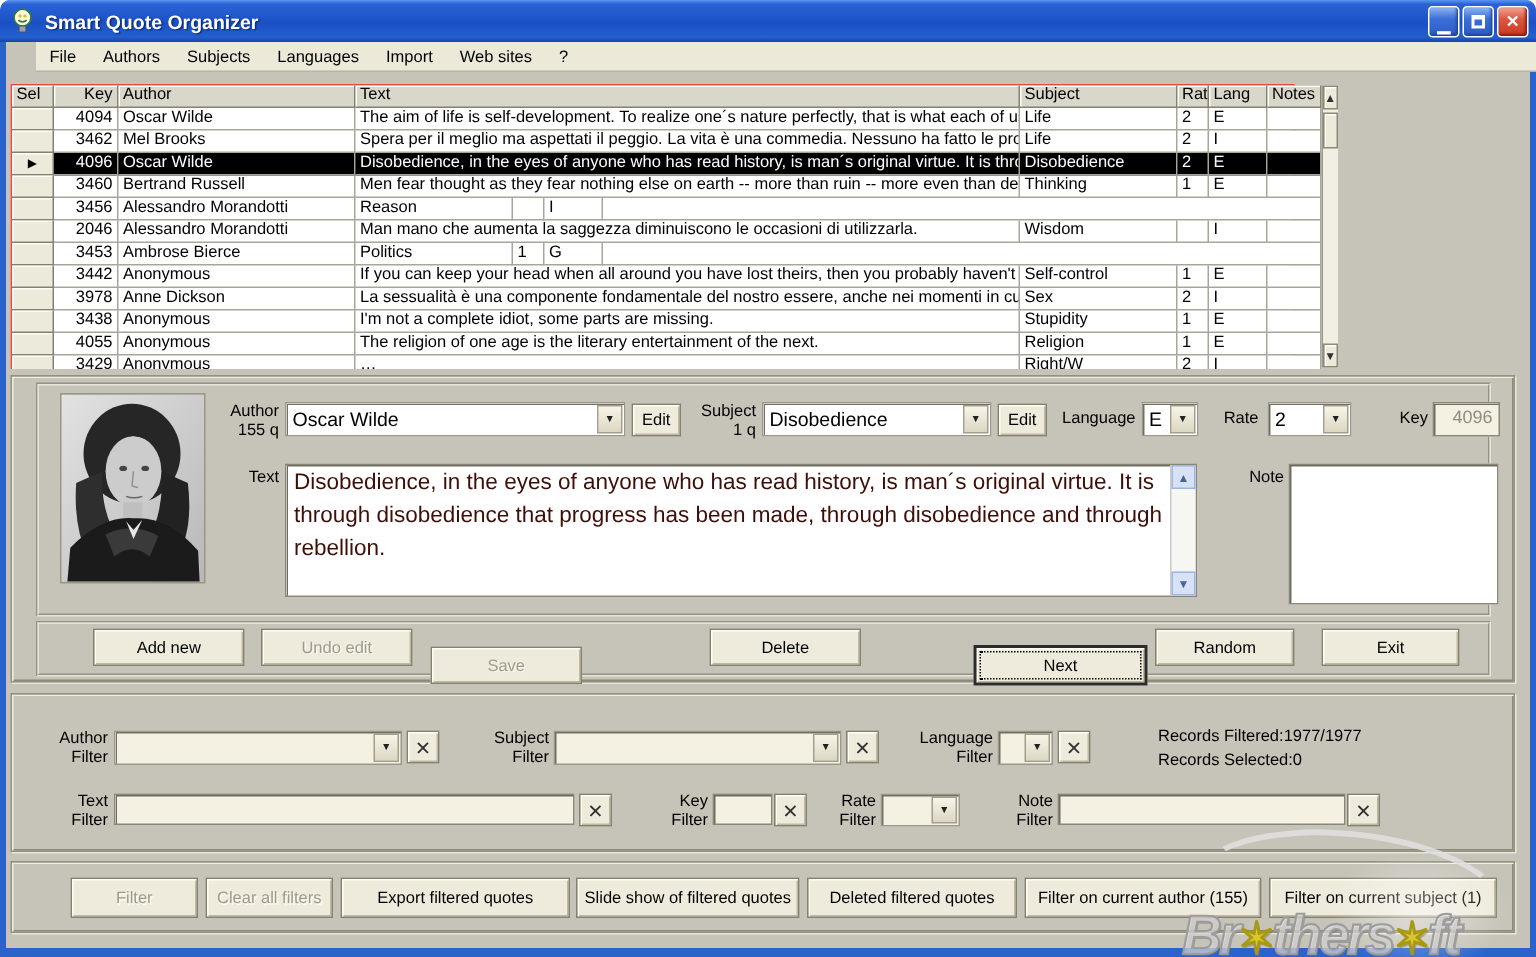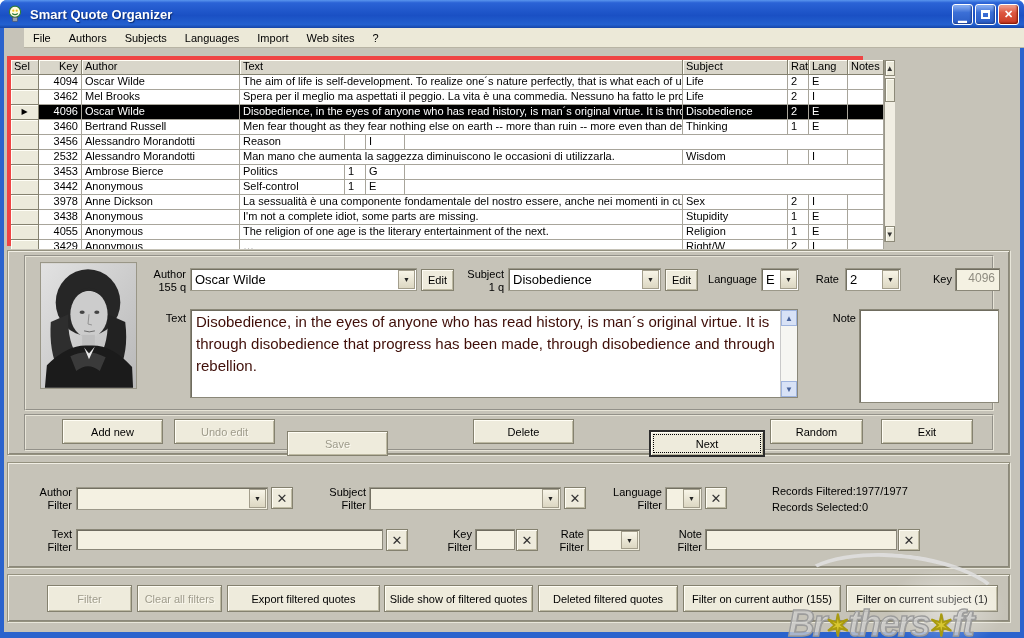--- a/index.html
+++ b/index.html
@@ -40,21 +40,21 @@
   .menubar {
     position:absolute; left:0; top:0; width:1016px; height:20px;
     background:#ece9d8; border-bottom:1px solid #b8b4a4;
     display:flex; align-items:center; font-size:11px;margin-left:20px;
   }
   .menu-item { padding:2px 9px; }
 
   
   .tablewrap {
     position:absolute; left:3px; top:28px; width:856px; height:190px;
-    background:#fff; border:4px solid #ef4444; display:flex;
+    background:#fff; border:1px solid #ef4444; display:flex;
   }
   .tgrid { width:984px; }
   .thead { display:flex; height:15px; }
   .thead .c {
     background:#d9d6ca; font-size:11px; padding:0 3px; white-space:nowrap; overflow:hidden;
     border-right:1px solid #84816f; border-bottom:1px solid #84816f;
     box-shadow: inset 1px 1px 0 #fffef6;
   }
   .tbody { height:174px; overflow:hidden; }
   .trow { display:flex; height:15px; background:#fff; }
@@ -266,41 +266,42 @@
     <div class="c sel"></div>
     <div class="c key">3456</div>
     <div class="c author">Alessandro Morandotti</div>
     <div class="c subject">Reason</div>
     <div class="c rate"></div>
     <div class="c lang">I</div>
     <div class="c notes"></div>
   </div>
             <div class="trow">
     <div class="c sel"></div>
-    <div class="c key">2532</div>
+    <div class="c key">2046</div>
     <div class="c author">Alessandro Morandotti</div>
     <div class="c text">Man mano che aumenta la saggezza diminuiscono le occasioni di utilizzarla.</div>
     <div class="c subject">Wisdom</div>
     <div class="c rate"></div>
     <div class="c lang">I</div>
     <div class="c notes"></div>
   </div>
             <div class="trow">
     <div class="c sel"></div>
     <div class="c key">3453</div>
     <div class="c author">Ambrose Bierce</div>
     <div class="c subject">Politics</div>
     <div class="c rate">1</div>
     <div class="c lang">G</div>
     <div class="c notes"></div>
   </div>
             <div class="trow">
     <div class="c sel"></div>
     <div class="c key">3442</div>
     <div class="c author">Anonymous</div>
+    <div class="c text">If you can keep your head when all around you have lost theirs, then you probably haven't</div>
     <div class="c subject">Self-control</div>
     <div class="c rate">1</div>
     <div class="c lang">E</div>
     <div class="c notes"></div>
   </div>
             <div class="trow">
     <div class="c sel"></div>
     <div class="c key">3978</div>
     <div class="c author">Anne Dickson</div>
     <div class="c text">La sessualità è una componente fondamentale del nostro essere, anche nei momenti in cui</div>

